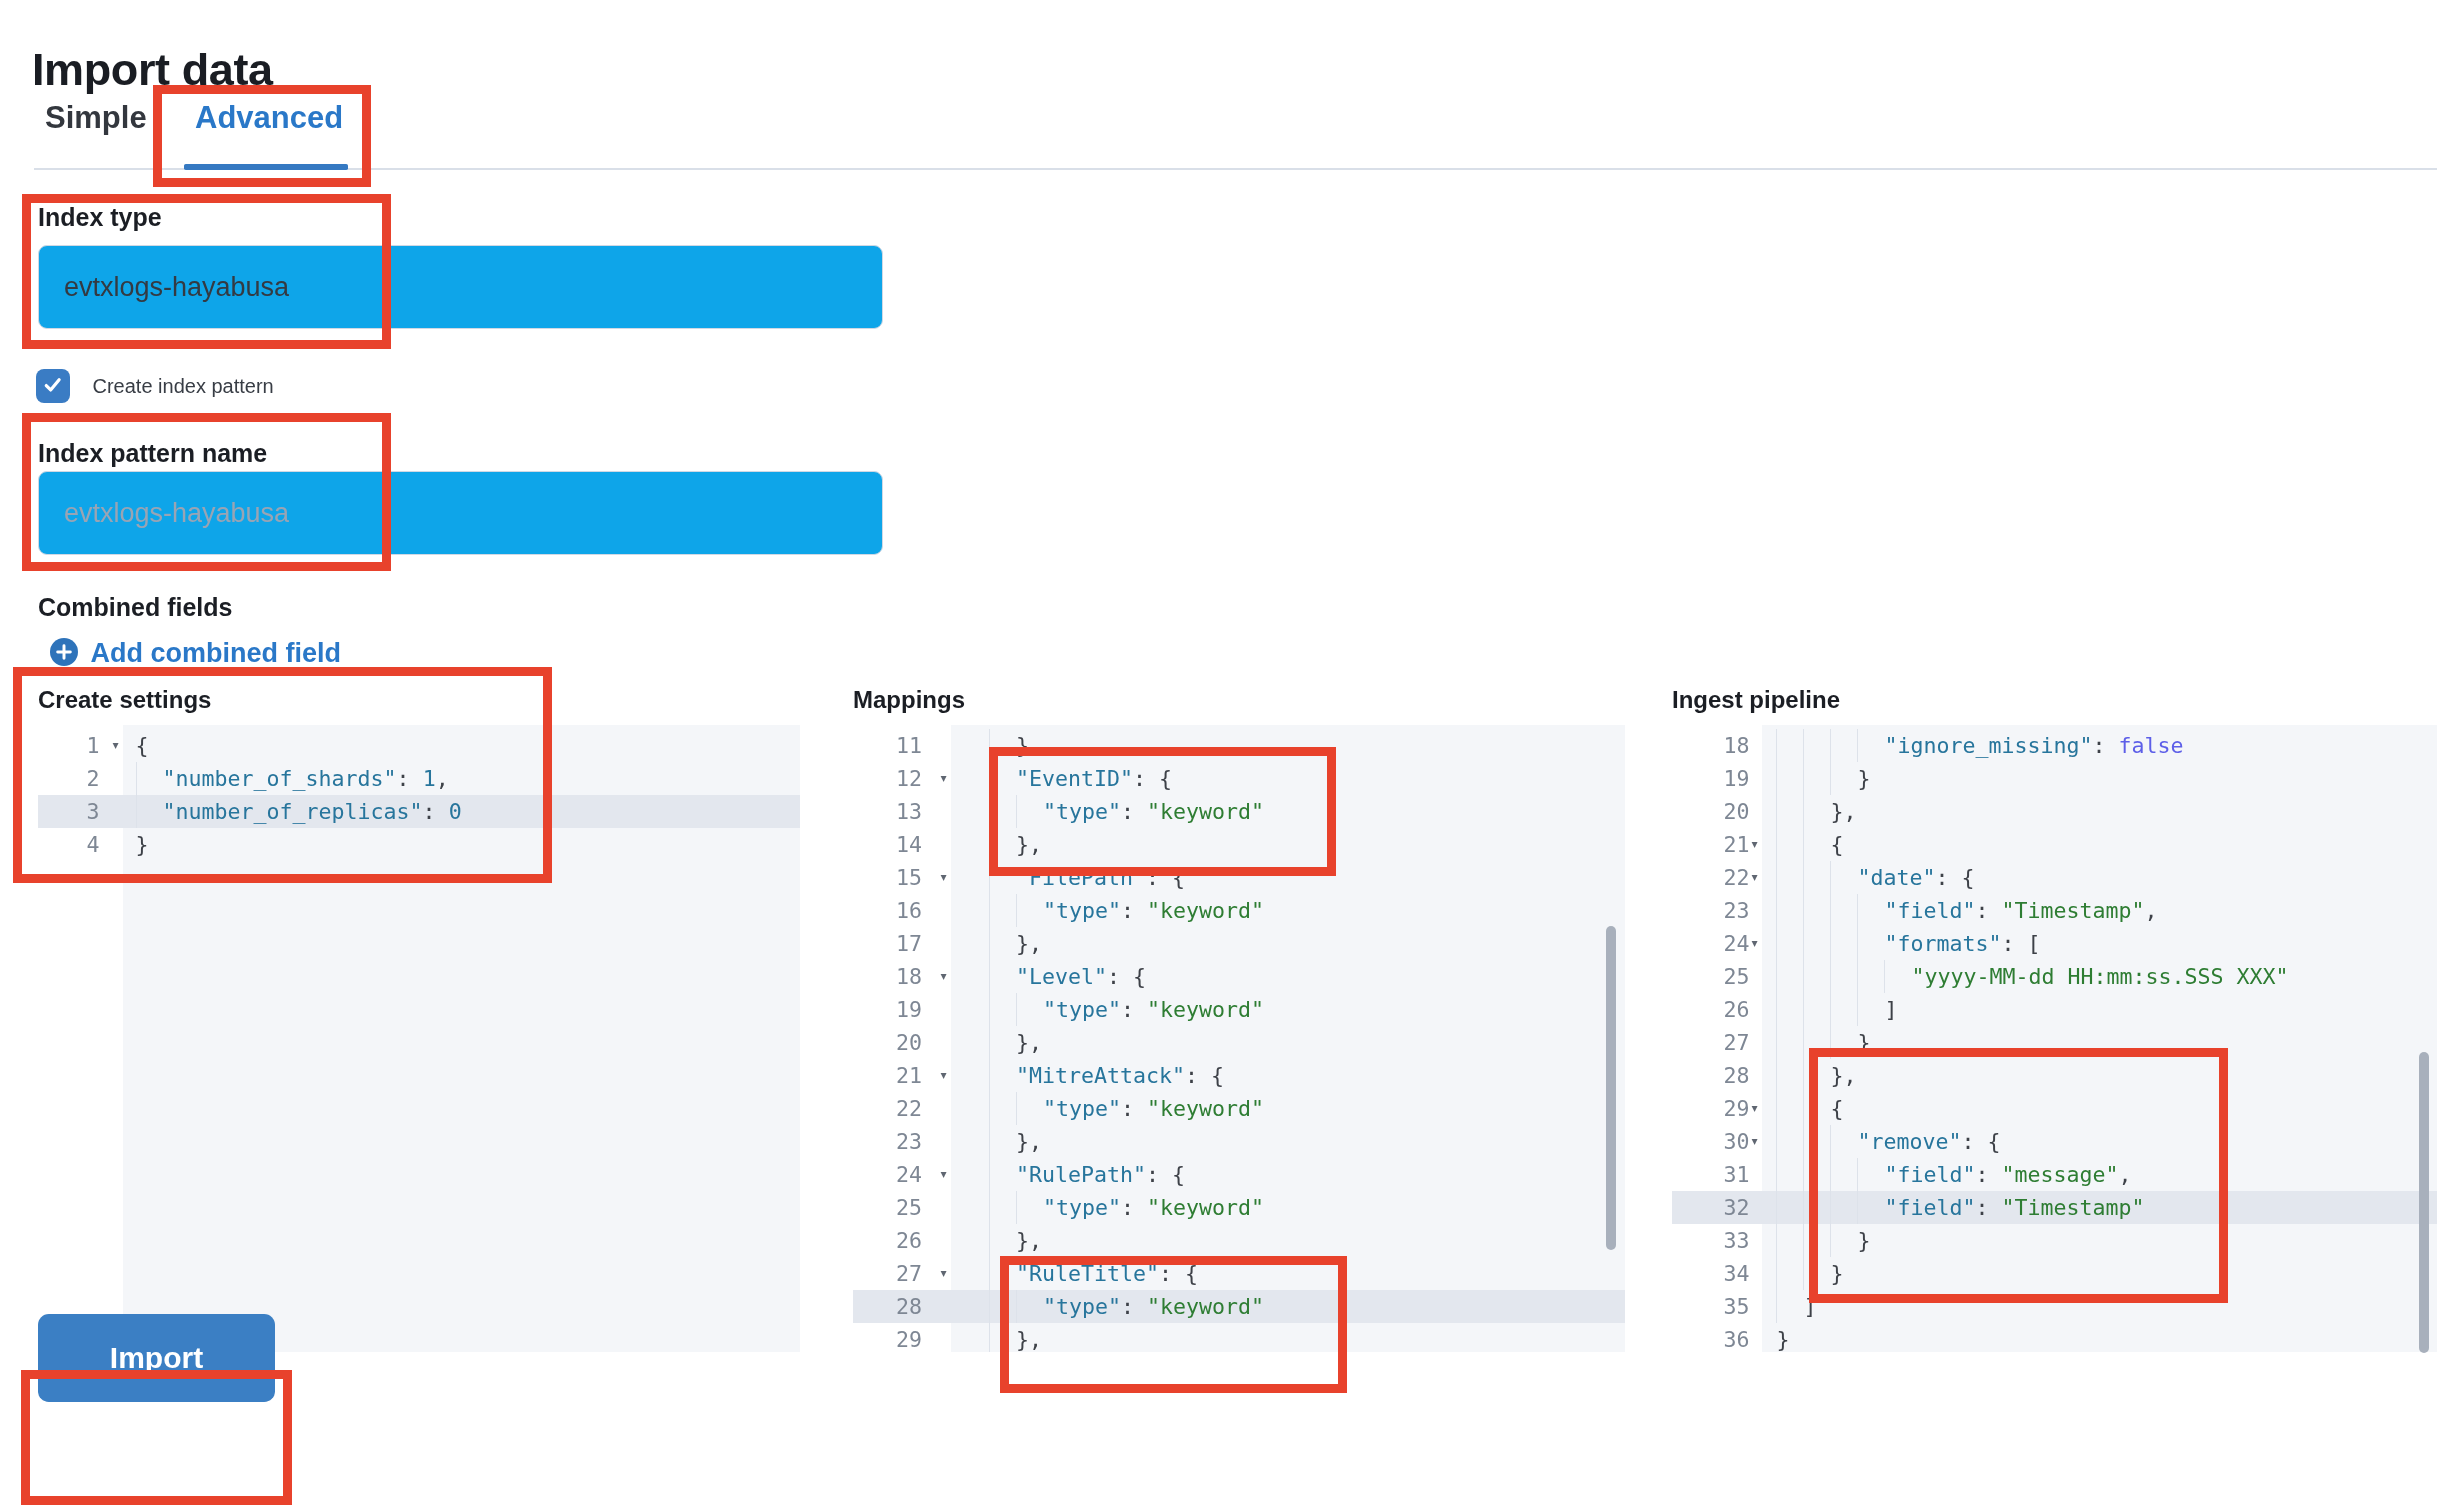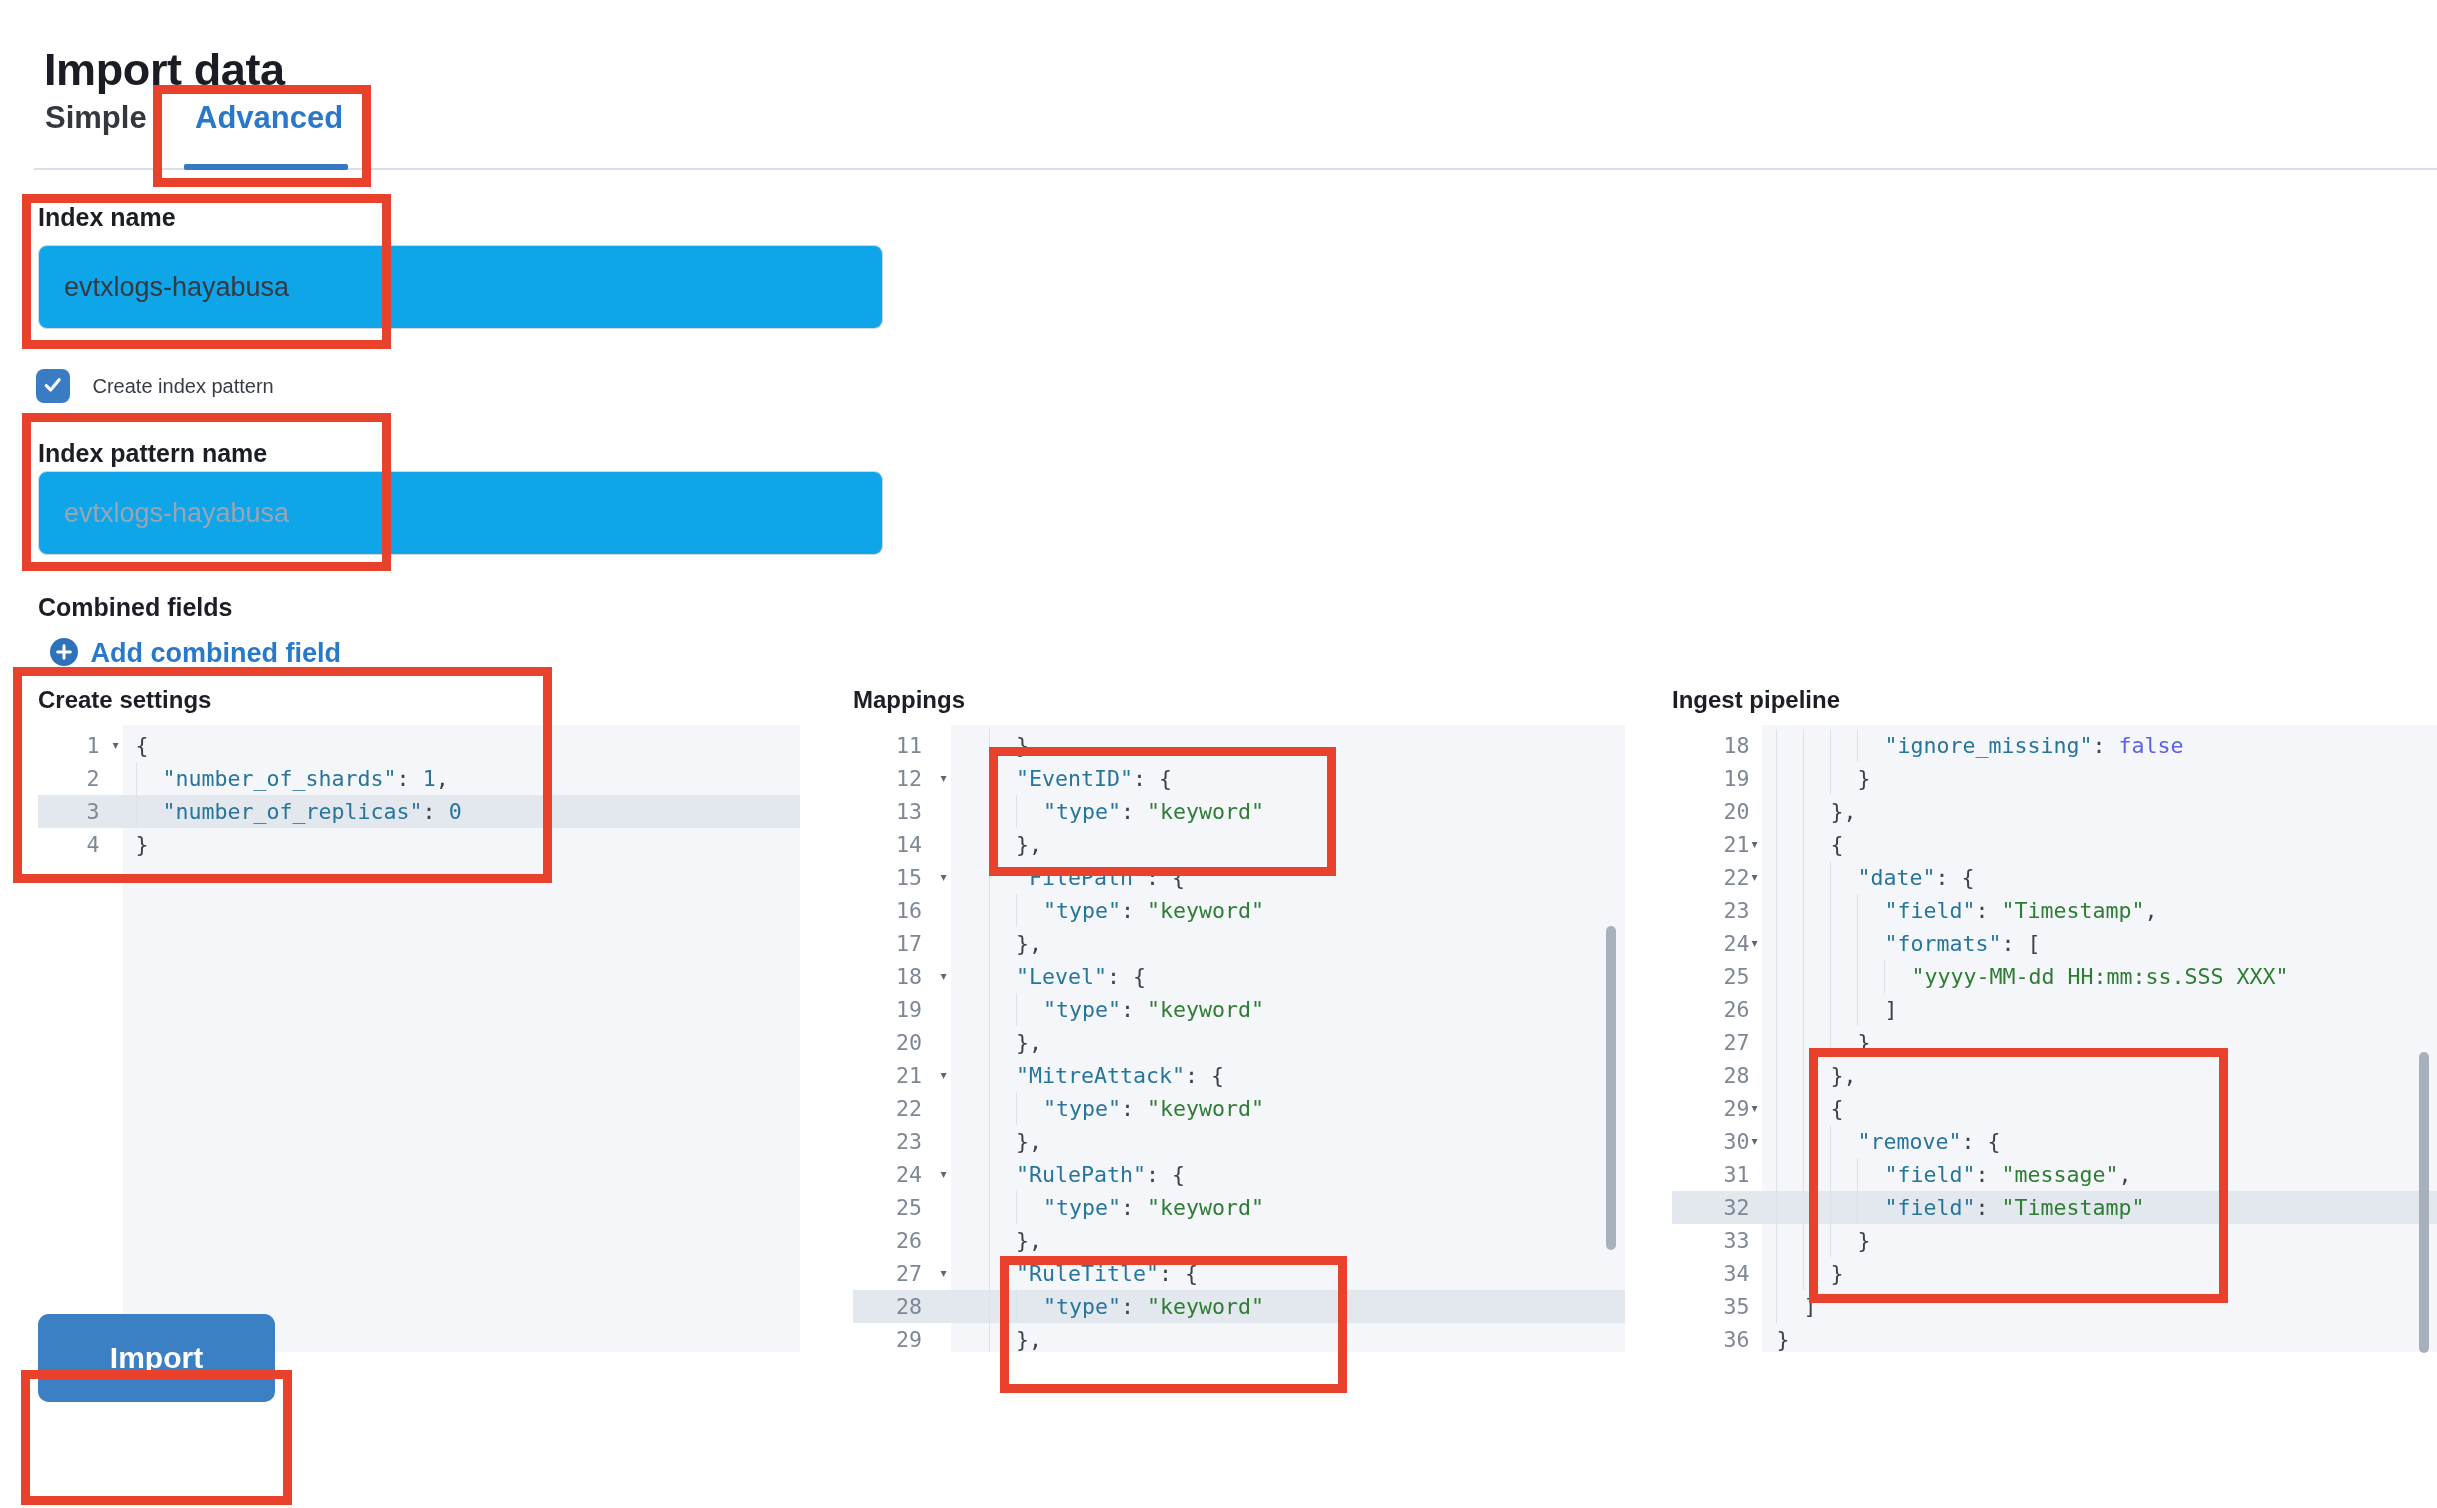--- a/index.html
+++ b/index.html
@@ -1,19 +1,19 @@
 <!DOCTYPE html>
 <html style="font-size:14.4px"><head>
 <meta charset="utf-8">
 <style>
   html,body{margin:0;padding:0;background:#fff;}
   .page{position:relative;width:2438px;height:1508px;background:#fff;overflow:hidden;
         font-family:"Liberation Sans","DejaVu Sans",sans-serif;color:#343741;}
 
-  .page-title{position:absolute;left:44px;top:16px;font-size:45px;font-weight:700;color:#1a1d23;letter-spacing:-0.4px;margin-top:28px;}
+  .page-title{position:absolute;left:32px;top:16px;font-size:45px;font-weight:700;color:#1a1d23;letter-spacing:-0.4px;margin-top:28px;}
 
   .tab{position:absolute;top:100px;font-size:31px;font-weight:700;cursor:pointer;}
   .tab-simple{left:45px;color:#33373e;}
   .tab-advanced{left:195px;color:#2a78c8;}
   .tab-underline{position:absolute;left:184px;top:164px;width:164px;height:6.3px;background:#3579c2;border-radius:1.8px;}
   .tabs-divider{position:absolute;left:34px;right:0;top:168px;height:1.8px;background:#d9dfe8;}
 
   .form-label{position:absolute;font-size:25px;font-weight:700;color:#1b1e24;}
   .lbl-index-name{left:38px;top:203px;}
   .lbl-index-pattern{left:38px;top:439px;}
@@ -78,21 +78,21 @@
 
 <div class="page">
 
   <h1 class="page-title">Import data</h1>
 
   <div class="tab tab-simple">Simple</div>
   <div class="tab tab-advanced">Advanced</div>
   <div class="tabs-divider"></div>
   <div class="tab-underline"></div>
 
-  <div class="form-label lbl-index-name">Index name</div>
+  <div class="form-label lbl-index-name">Index type</div>
   <input class="text-input inp-index-name" type="text" value="evtxlogs-hayabusa" style="">
 
   <div class="checkbox-row">
     <div class="checkbox">
       <span><svg viewBox="0 0 16 16" width="23.4" height="23.4">
             <path d="M3.6 8.6l3 3 5.8-7" stroke="#ffffff" stroke-width="2.2" fill="none" stroke-linecap="round" stroke-linejoin="round"></path>
           </svg></span>
     </div>
     <div class="checkbox-label">Create index pattern</div>
   </div>

